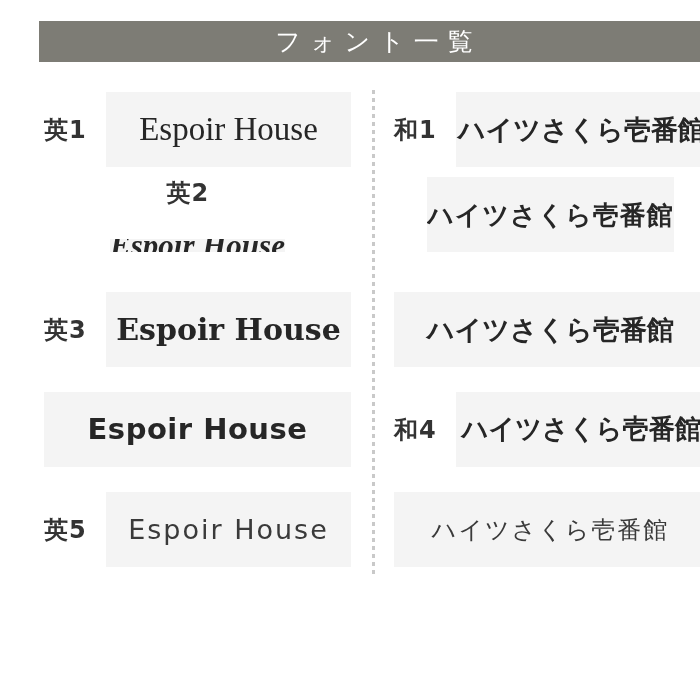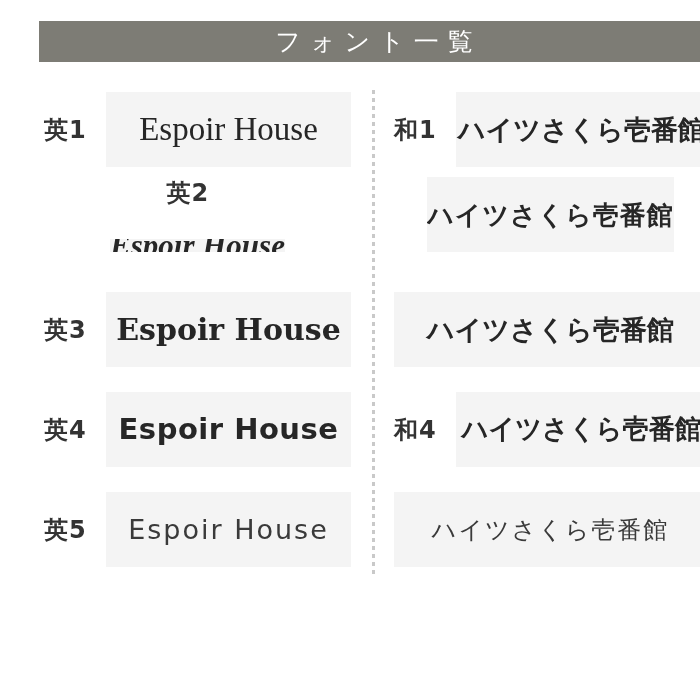--- a/index.html
+++ b/index.html
@@ -135,21 +135,20 @@
   </div>
 
   <div class="row col-en r2">
     <span class="row-label">英3</span>
     <div class="sample-box">
       <span class="sample f-en3">Espoir House</span>
     </div>
   </div>
 
   <div class="row col-en r3">
-    <span class="row-label">英4</span>
     <div class="sample-box">
       <span class="sample f-en4">Espoir House</span>
     </div>
   </div>
 
   <div class="row col-en r4">
     <span class="row-label">英5</span>
     <div class="sample-box">
       <span class="sample f-en5">Espoir House</span>
     </div>

